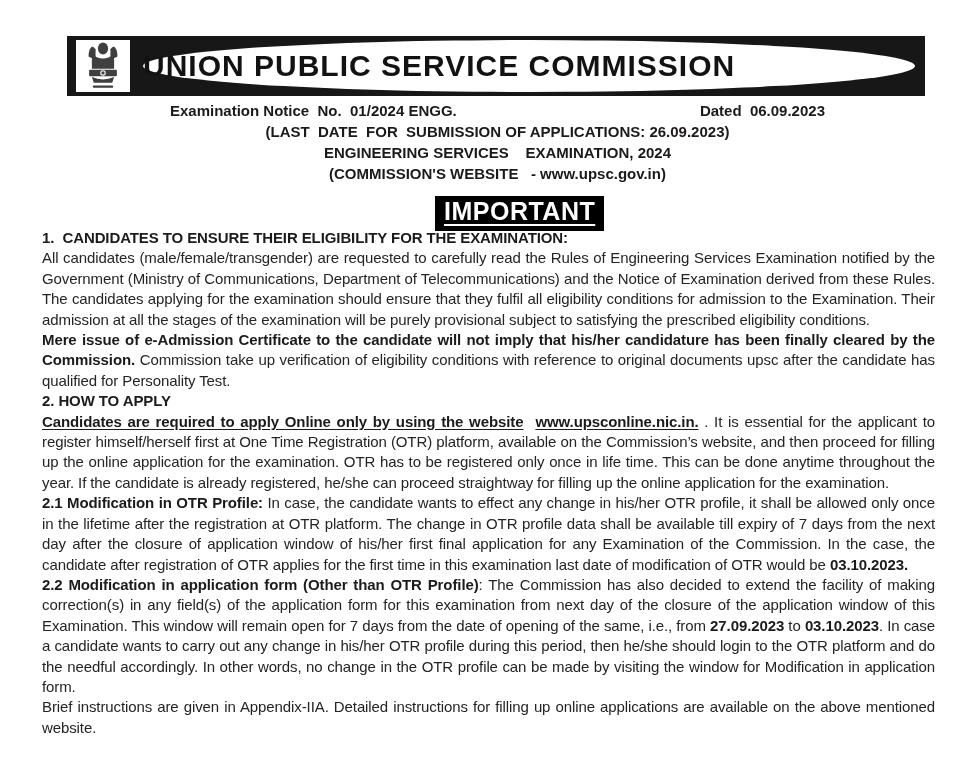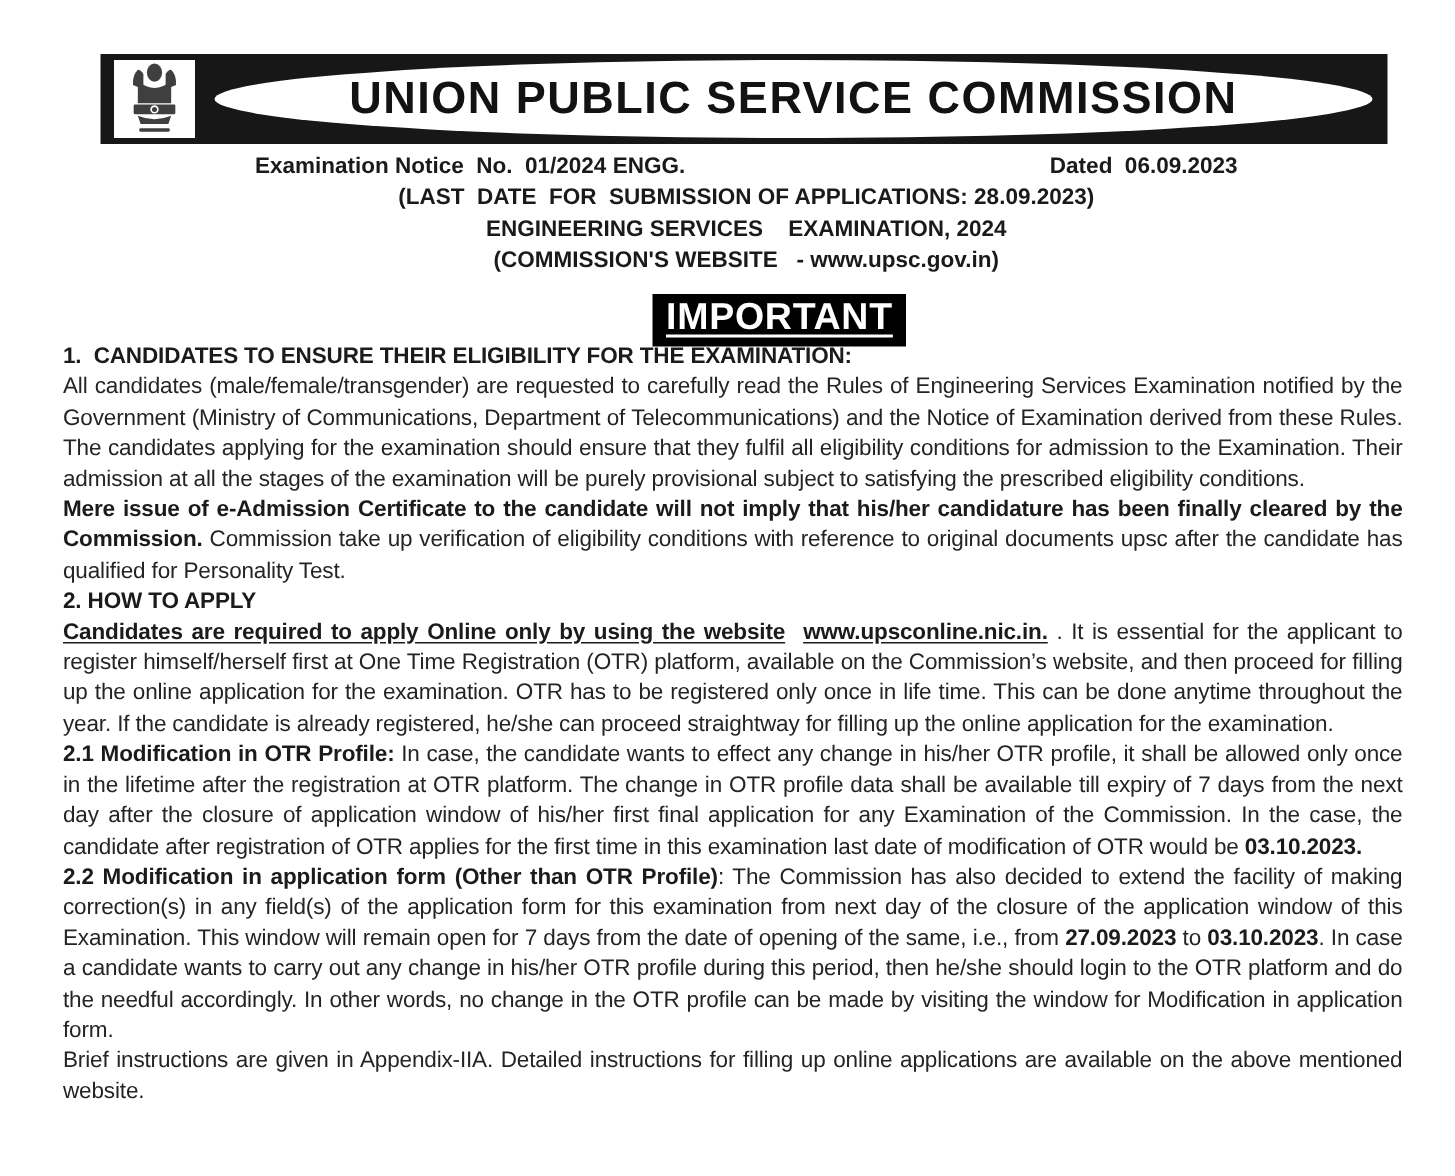--- a/index.html
+++ b/index.html
@@ -16,21 +16,21 @@
     position:absolute; left:67px; top:36px; width:858px; height:60px;
     background:#171717;
   }
   .emblem-box {
     position:absolute; left:9px; top:4px; width:54px; height:52px;
     background:#fff; display:flex; align-items:center; justify-content:center;
   }
   .ellipse {
     position:absolute; left:76px; top:4px; width:772px; height:52px;
     background:#fff; border-radius:50%;
-    display:flex; align-items:center; justify-content:center;
+    display:flex; align-items:center; justify-content:flex-start;
   }
   .org-title {
     font-size:30px; font-weight:bold; letter-spacing:1px; color:#121212;
     white-space:nowrap;
   }
 
   
   .notice {
     position:absolute; left:170px; top:100px; width:655px;
     font-weight:bold; font-size:15px; line-height:21px; color:#1c1919;
@@ -86,21 +86,21 @@
     <div class="ellipse">
       <span class="org-title">UNION PUBLIC SERVICE COMMISSION</span>
     </div>
   </div>
 
   <div class="notice">
     <div class="n-flex">
       <span class="pre">Examination Notice  No.  01/2024 ENGG.</span>
       <span class="pre">Dated  06.09.2023</span>
     </div>
-    <div class="center pre">(LAST  DATE  FOR  SUBMISSION OF APPLICATIONS: 28.09.2023)</div>
+    <div class="center pre">(LAST  DATE  FOR  SUBMISSION OF APPLICATIONS: 26.09.2023)</div>
     <div class="center pre">ENGINEERING SERVICES    EXAMINATION, 2024</div>
     <div class="center pre">(COMMISSION'S WEBSITE   - www.upsc.gov.in)</div>
   </div>
 
   <div class="important">
     <span class="imp-text">IMPORTANT</span>
   </div>
 
   <div class="doc-body">
 

